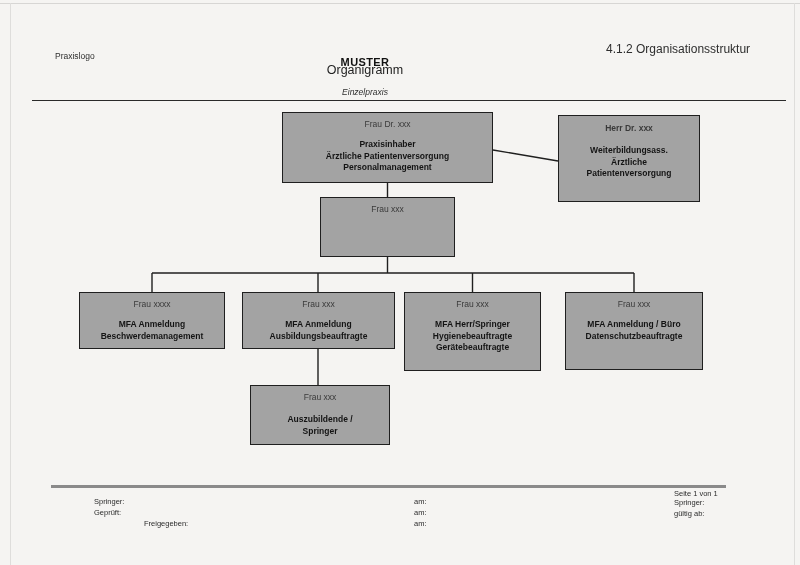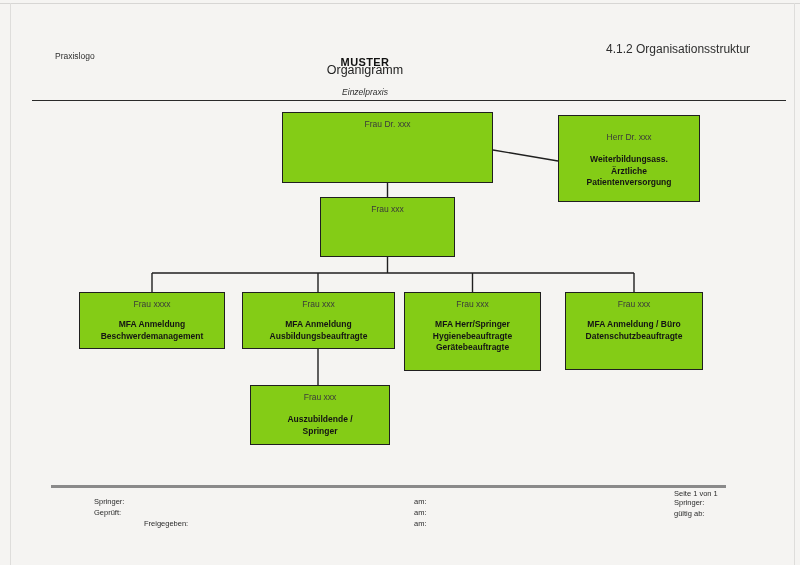--- a/index.html
+++ b/index.html
@@ -30,31 +30,31 @@
   .header-rule  { position: absolute; left: 32px; top: 100px; width: 754px; height: 0;
                   border-top: 1.6px solid #2a2a2a; }
 
   
   .connectors { position: absolute; left: 0; top: 0; width: 800px; height: 565px; pointer-events: none; }
   .connectors line { stroke: #1f1f1f; stroke-width: 1.4; }
 
   
   .node {
     position: absolute;
-    background: #84cc16;
+    background: #a3a3a3;
     border: 1.5px solid #1f1f1f;
     box-sizing: border-box;
     text-align: center;
   }
   .node .person { margin-top: 6px; font-size: 8.5px; color: #3a3a3a; line-height: 10px; }
   .node .roles  { margin-top: 10px; font-size: 8.5px; font-weight: bold; color: #141414; line-height: 11.5px; }
 
   #node-owner     { left: 282px; top: 112px; width: 211px; height: 71px; }
   #node-assistant { left: 558px; top: 115px; width: 142px; height: 87px; }
-  #node-assistant .person { margin-top: 16px; }
+  #node-assistant .person { margin-top: 7px; font-weight: bold; }
   #node-assistant .roles  { margin-top: 12px; }
   #node-manager   { left: 320px; top: 197px; width: 135px; height: 60px; }
   #node-mfa1      { left:  79px; top: 292px; width: 146px; height: 57px; }
   #node-mfa2      { left: 242px; top: 292px; width: 153px; height: 57px; }
   #node-mfa3      { left: 404px; top: 292px; width: 137px; height: 79px; }
   #node-mfa4      { left: 565px; top: 292px; width: 138px; height: 78px; }
   #node-trainee   { left: 250px; top: 385px; width: 140px; height: 60px; }
   #node-trainee .roles { margin-top: 12px; }
 
   
@@ -93,20 +93,25 @@
     <line x1="152" y1="273" x2="634" y2="273"></line>
     <line x1="152" y1="273" x2="152" y2="292"></line>
     <line x1="318" y1="273" x2="318" y2="292"></line>
     <line x1="472.5" y1="273" x2="472.5" y2="292"></line>
     <line x1="634" y1="273" x2="634" y2="292"></line>
     <line x1="318" y1="349" x2="318" y2="385"></line>
   </svg>
 
   <div class="node" id="node-owner">
     <div class="person">Frau Dr. xxx</div>
+    <div class="roles">
+      <div>Praxisinhaber</div>
+      <div>Ärztliche Patientenversorgung</div>
+      <div>Personalmanagement</div>
+    </div>
   </div>
 
   <div class="node" id="node-assistant">
     <div class="person">Herr Dr. xxx</div>
     <div class="roles">
       <div>Weiterbildungsass.</div>
       <div>Ärztliche</div>
       <div>Patientenversorgung</div>
     </div>
   </div>

